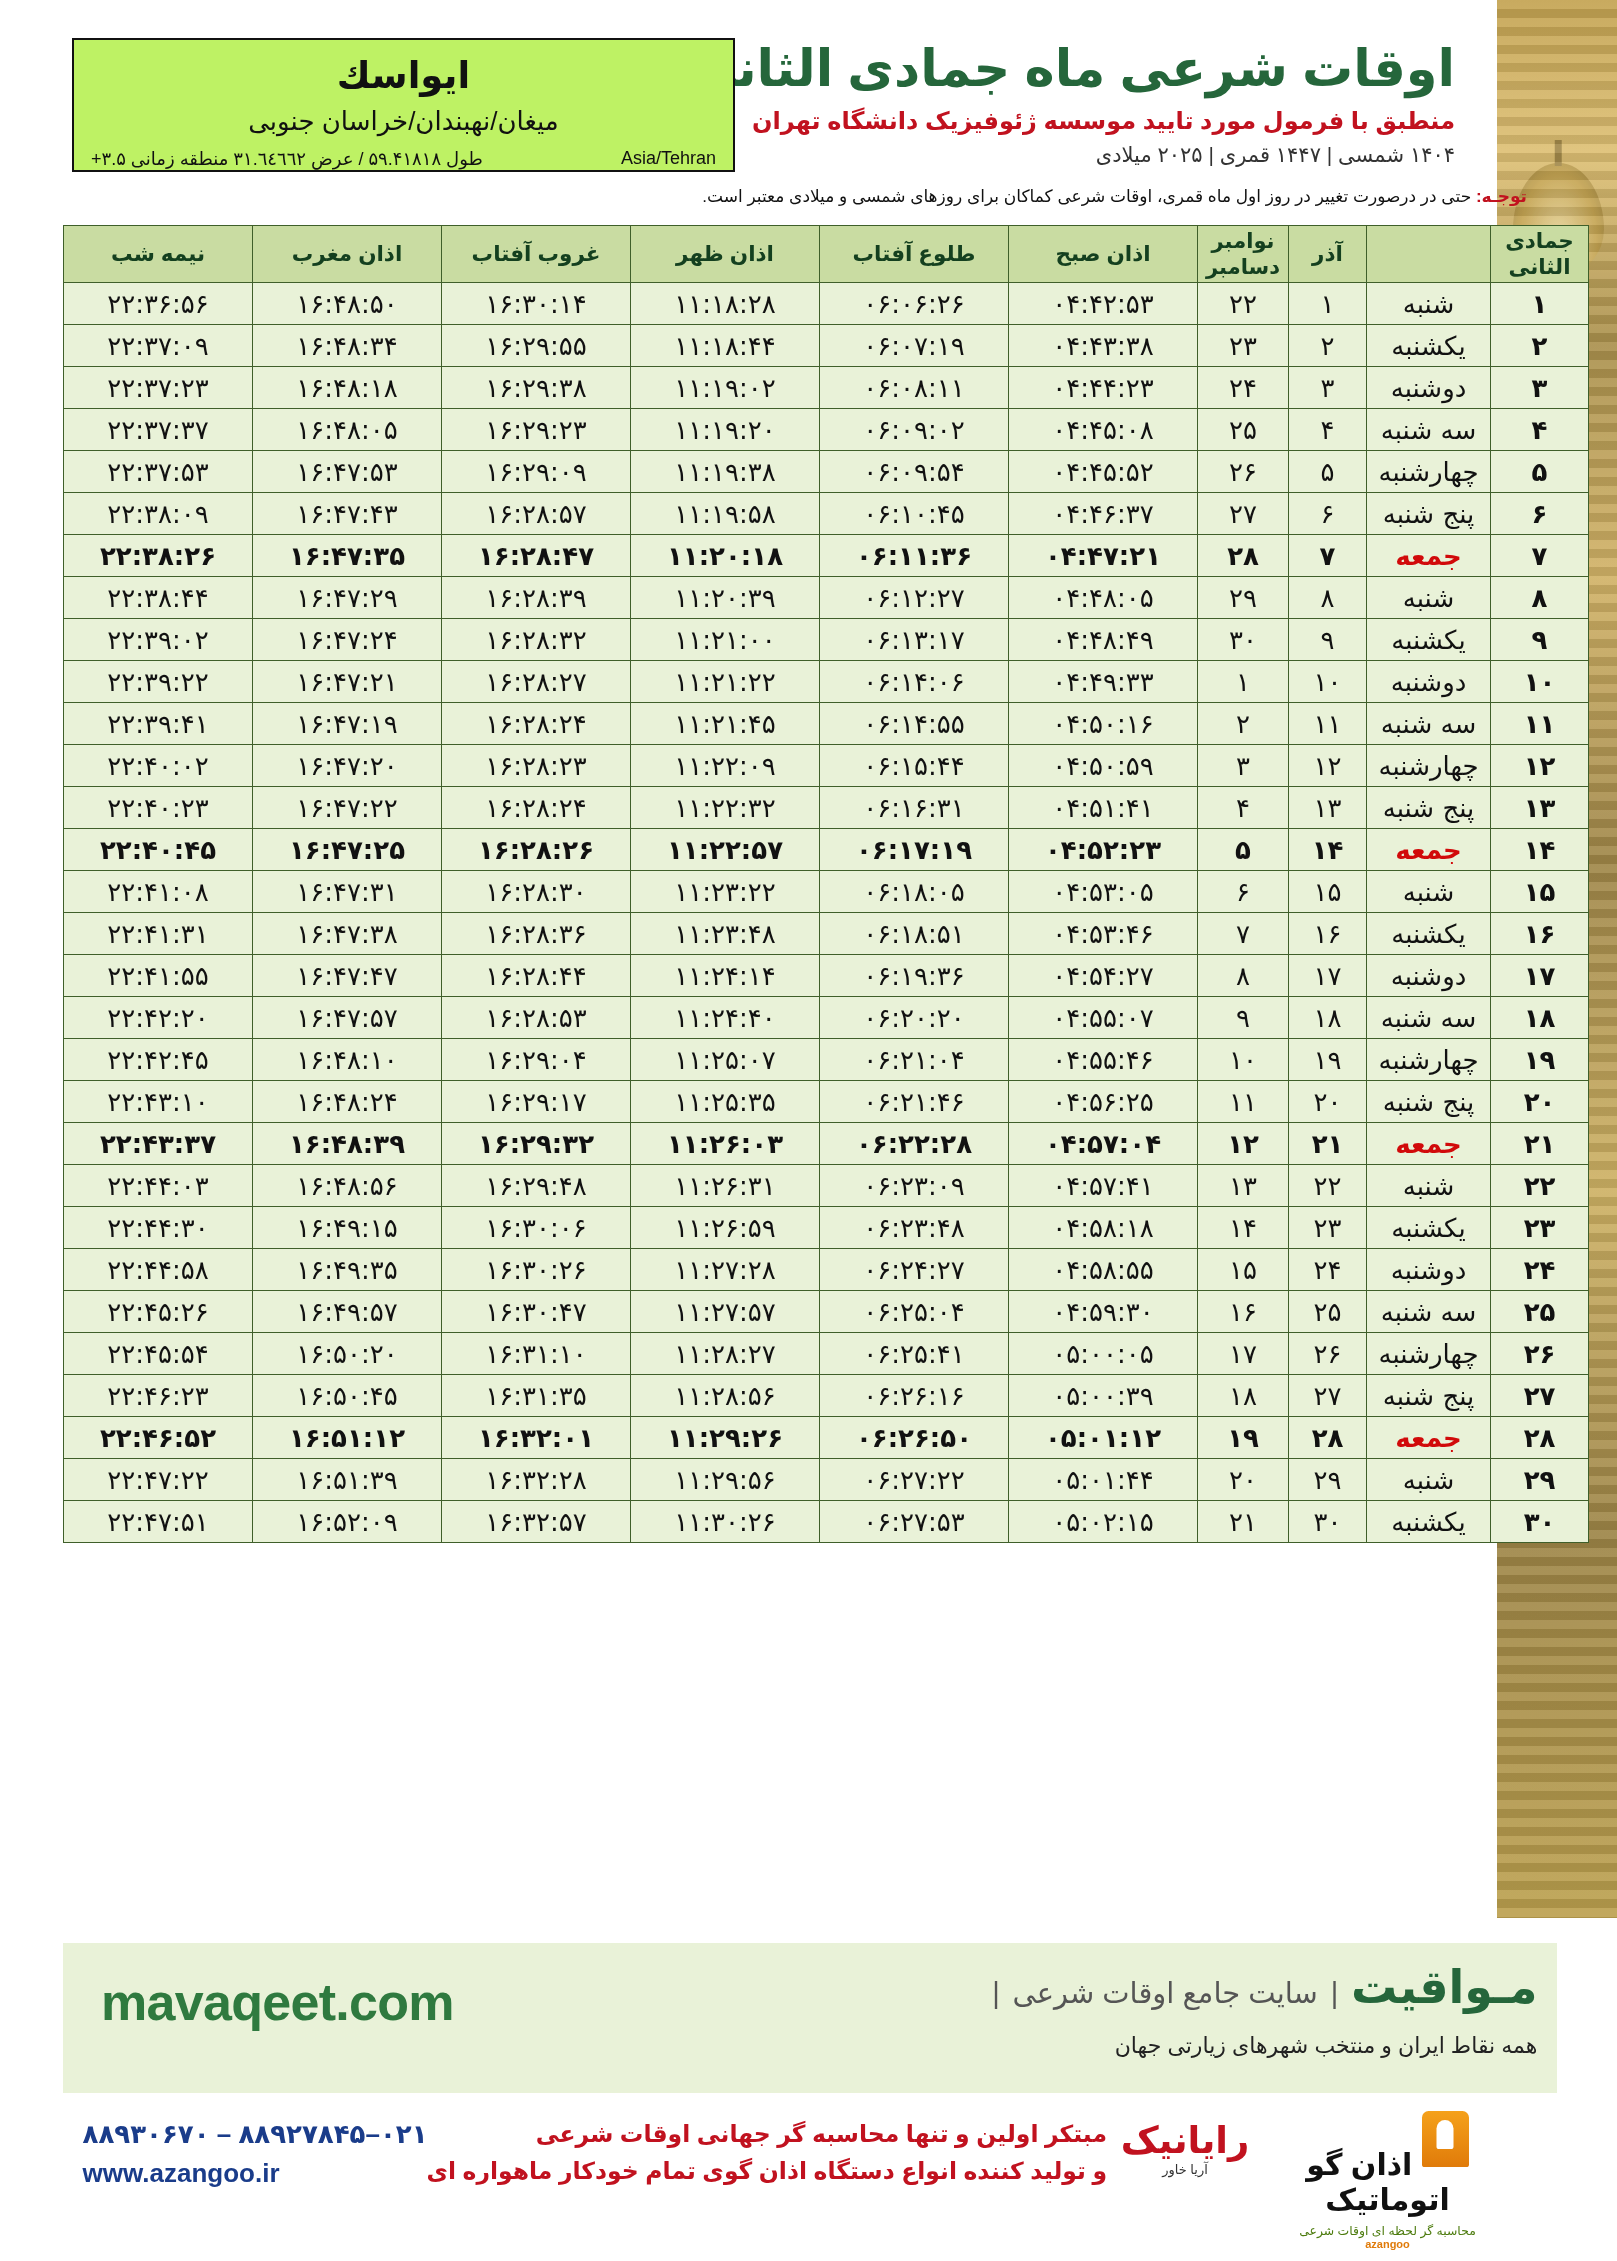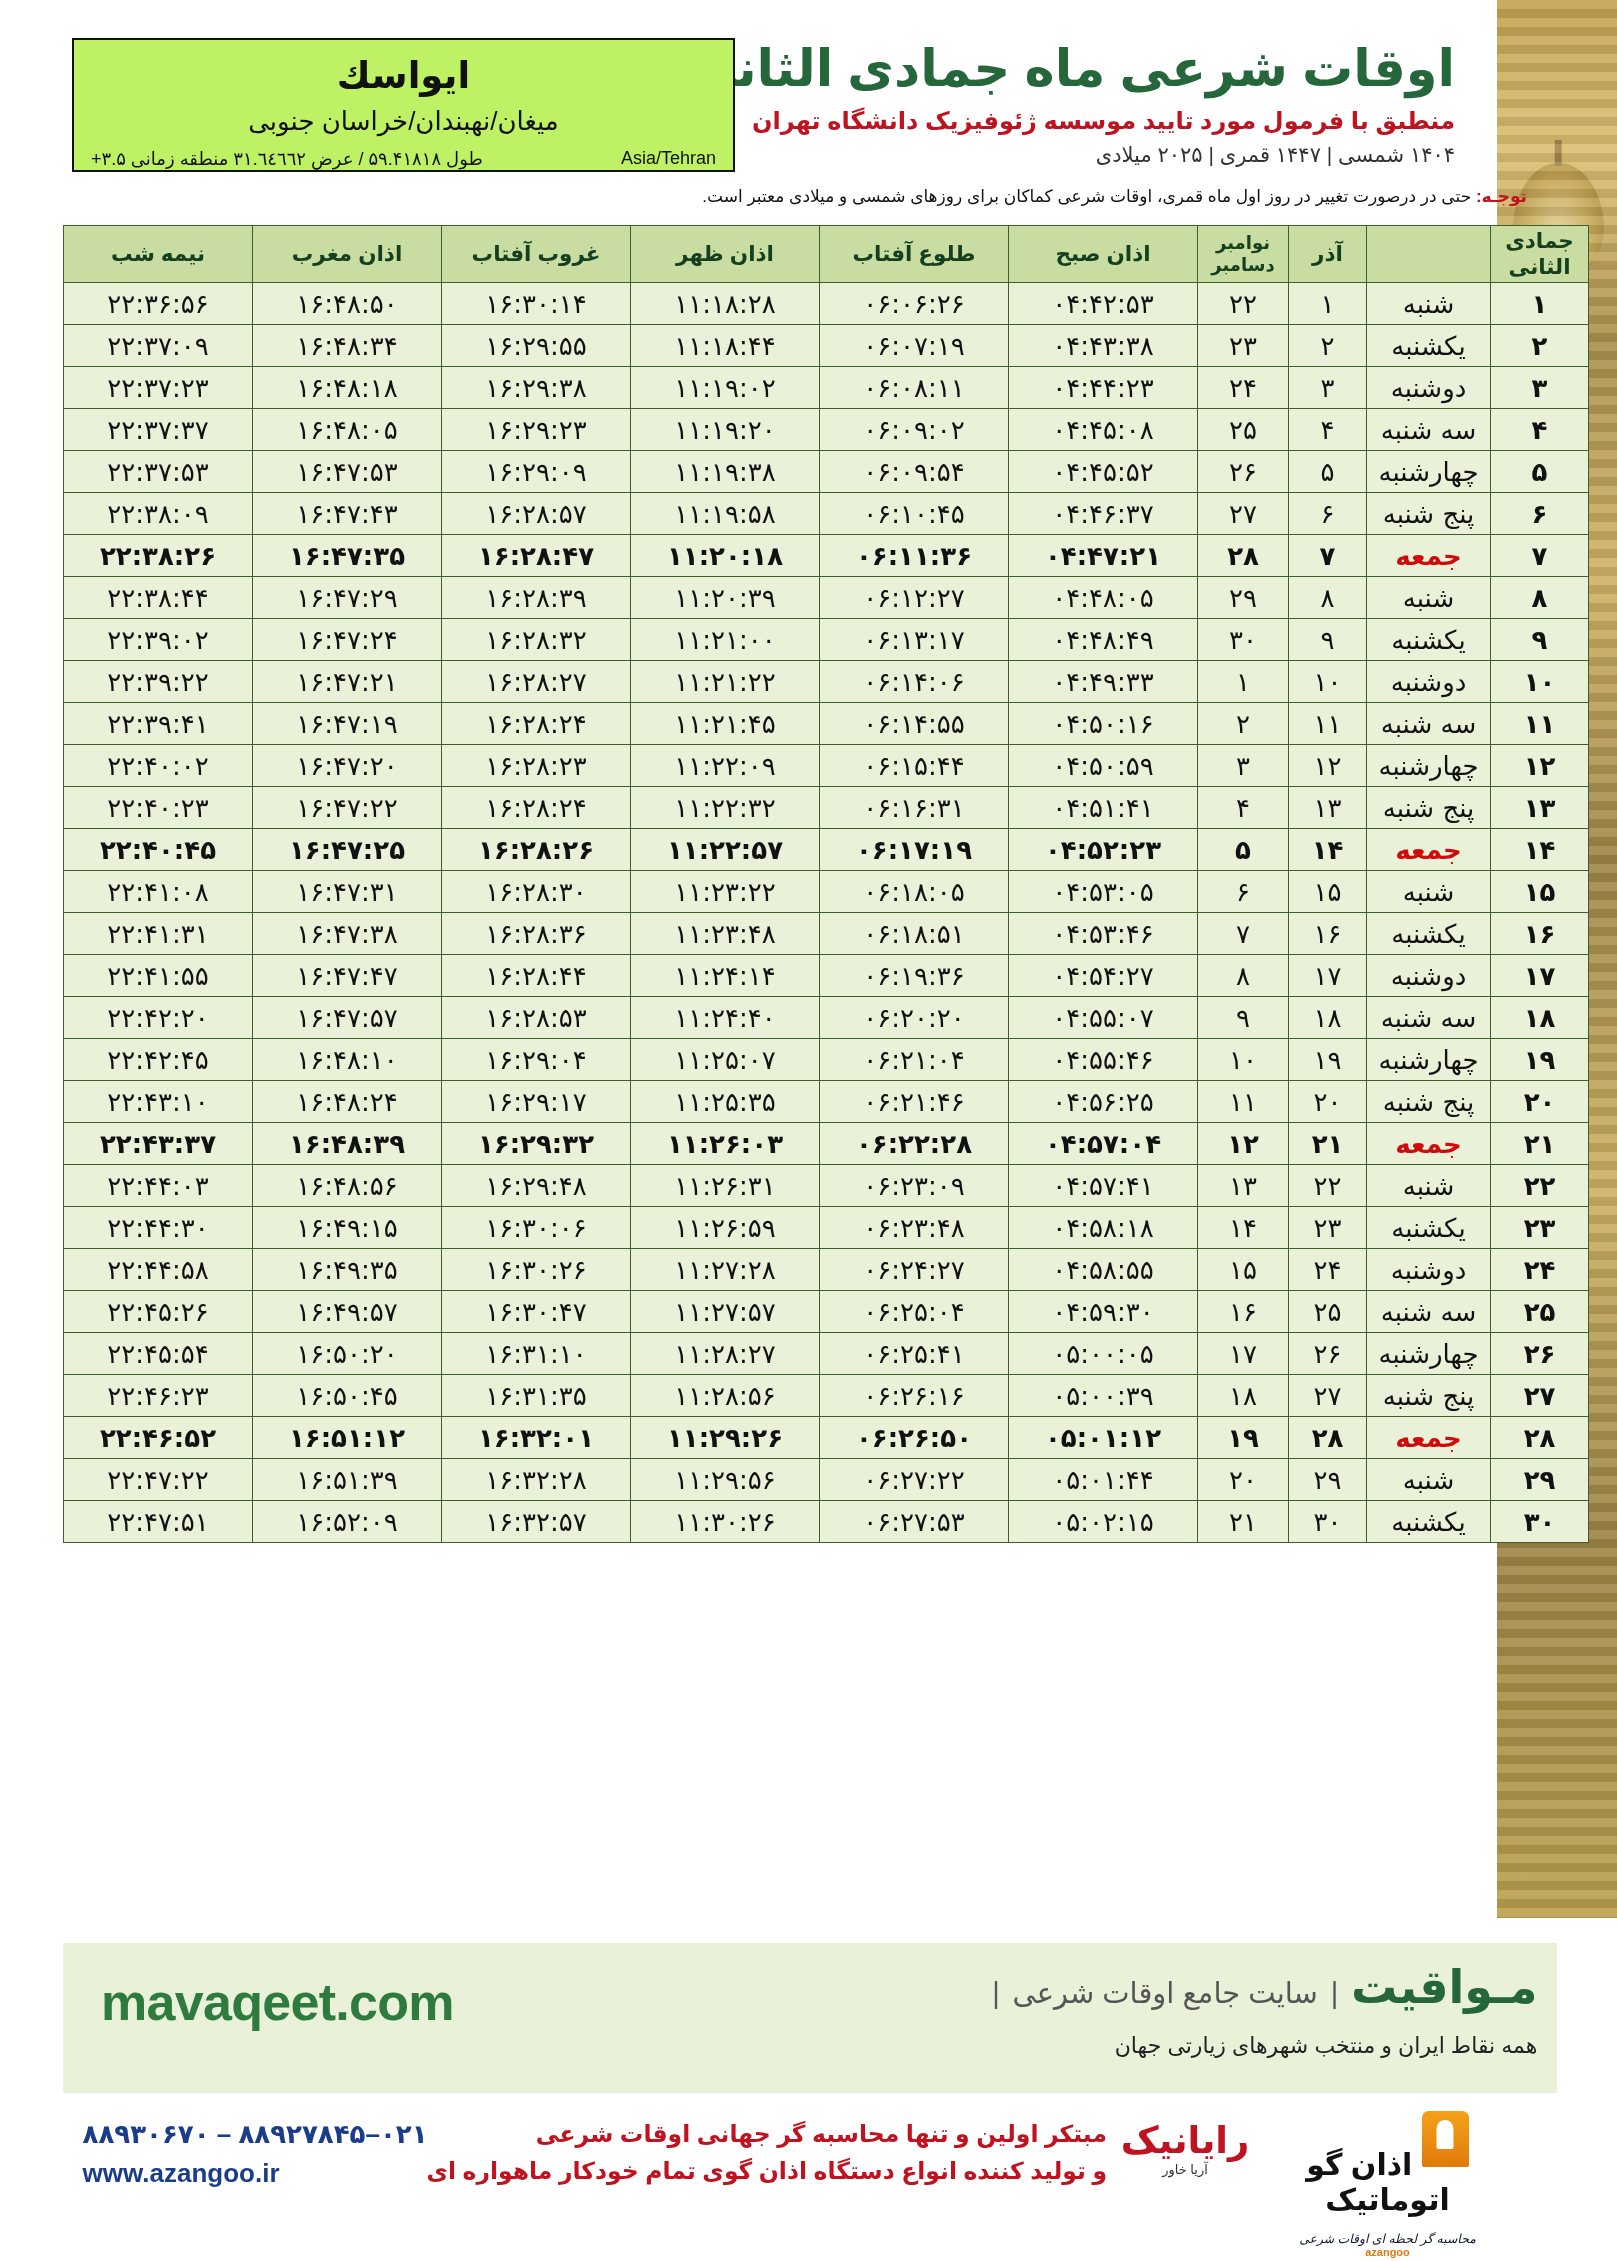--- a/index.html
+++ b/index.html
@@ -42,21 +42,21 @@
   table.times th,table.times td{border:1.3px solid #3f5f2a;text-align:center;padding:0;}
   table.times thead th{background:#c9dca2;color:#14401f;font-size:21.5px;font-weight:bold;height:56px;}
   table.times tbody td{height:41px;background:#e9f2d8;color:#111;font-size:26px;
      font-family:"DejaVu Sans",sans-serif;}
   td.dayname{font-size:19.6px;background:#dfebc6;}
   td.num-j{font-size:27px;font-weight:bold;background:#dfebc6;}
   td.small{font-size:22px;background:#e4eecd;}
   tr.fri td{color:#d10a0a;font-weight:bold;}
   tr.fri td.dayname{color:#d10a0a;}
   
-  .h-sub{font-size:18px;display:block;line-height:1.25;}
+  .h-sub{font-size:21px;display:block;line-height:1.25;}
 
   
   col.c-j{width:98px}col.c-d{width:124px}col.c-az{width:78px}col.c-nd{width:91px}
   col.c-t{width:189px}
 
   
   .footer{position:absolute;left:0;top:1931px;width:1618px;height:330px;}
   .f-band{position:absolute;left:63px;top:11.7px;width:1494px;height:150px;background:#e9f2d8;}
   .f-site{position:absolute;right:19.6px;top:17px;text-align:right;}
   .f-site .fa{font-size:46px;font-weight:bold;color:#25663b;}
@@ -69,21 +69,21 @@
   .f-mid{position:absolute;right:450px;top:14.4px;text-align:right;font-size:23.5px;color:#c1121f;font-weight:bold;line-height:1.55;}
   .logo-rayanic{position:absolute;right:297px;top:17px;width:150px;height:72px;text-align:center;}
   .logo-rayanic .big{font-size:37px;font-weight:bold;color:#c1121f;}
   .logo-rayanic .sm{font-size:13px;color:#333;}
   .logo-azangoo{position:absolute;right:78px;top:9px;width:183px;height:85px;text-align:center;}
   .azg-badge{display:inline-block;width:47px;height:56px;background:linear-gradient(180deg,#f5a11a,#e07b0a);
      border-radius:6.5px 6.5px 2.6px 2.6px;position:relative;}
   .azg-badge:after{content:"";position:absolute;left:50%;top:9px;transform:translateX(-50%);
      width:17px;height:29px;background:#fff;border-radius:8.5px 8.5px 2.6px 2.6px;}
   .logo-azangoo .t1{font-size:30px;font-weight:bold;color:#111;vertical-align:middle;margin-right:6.5px;}
-  .logo-azangoo .t2{font-size:12.4px;color:#0f172a;margin-top:14px;font-style:italic;}
+  .logo-azangoo .t2{font-size:12.4px;color:#4d7c0f;margin-top:6px;}
   .logo-azangoo .t3{font-size:11px;color:#e07b0a;font-weight:bold;}
 </style>
 </head>
 <body>
 
 <div class="page">
 
   <div class="right-band">
     <div class="dome"></div>
     <div class="minaret"></div>

